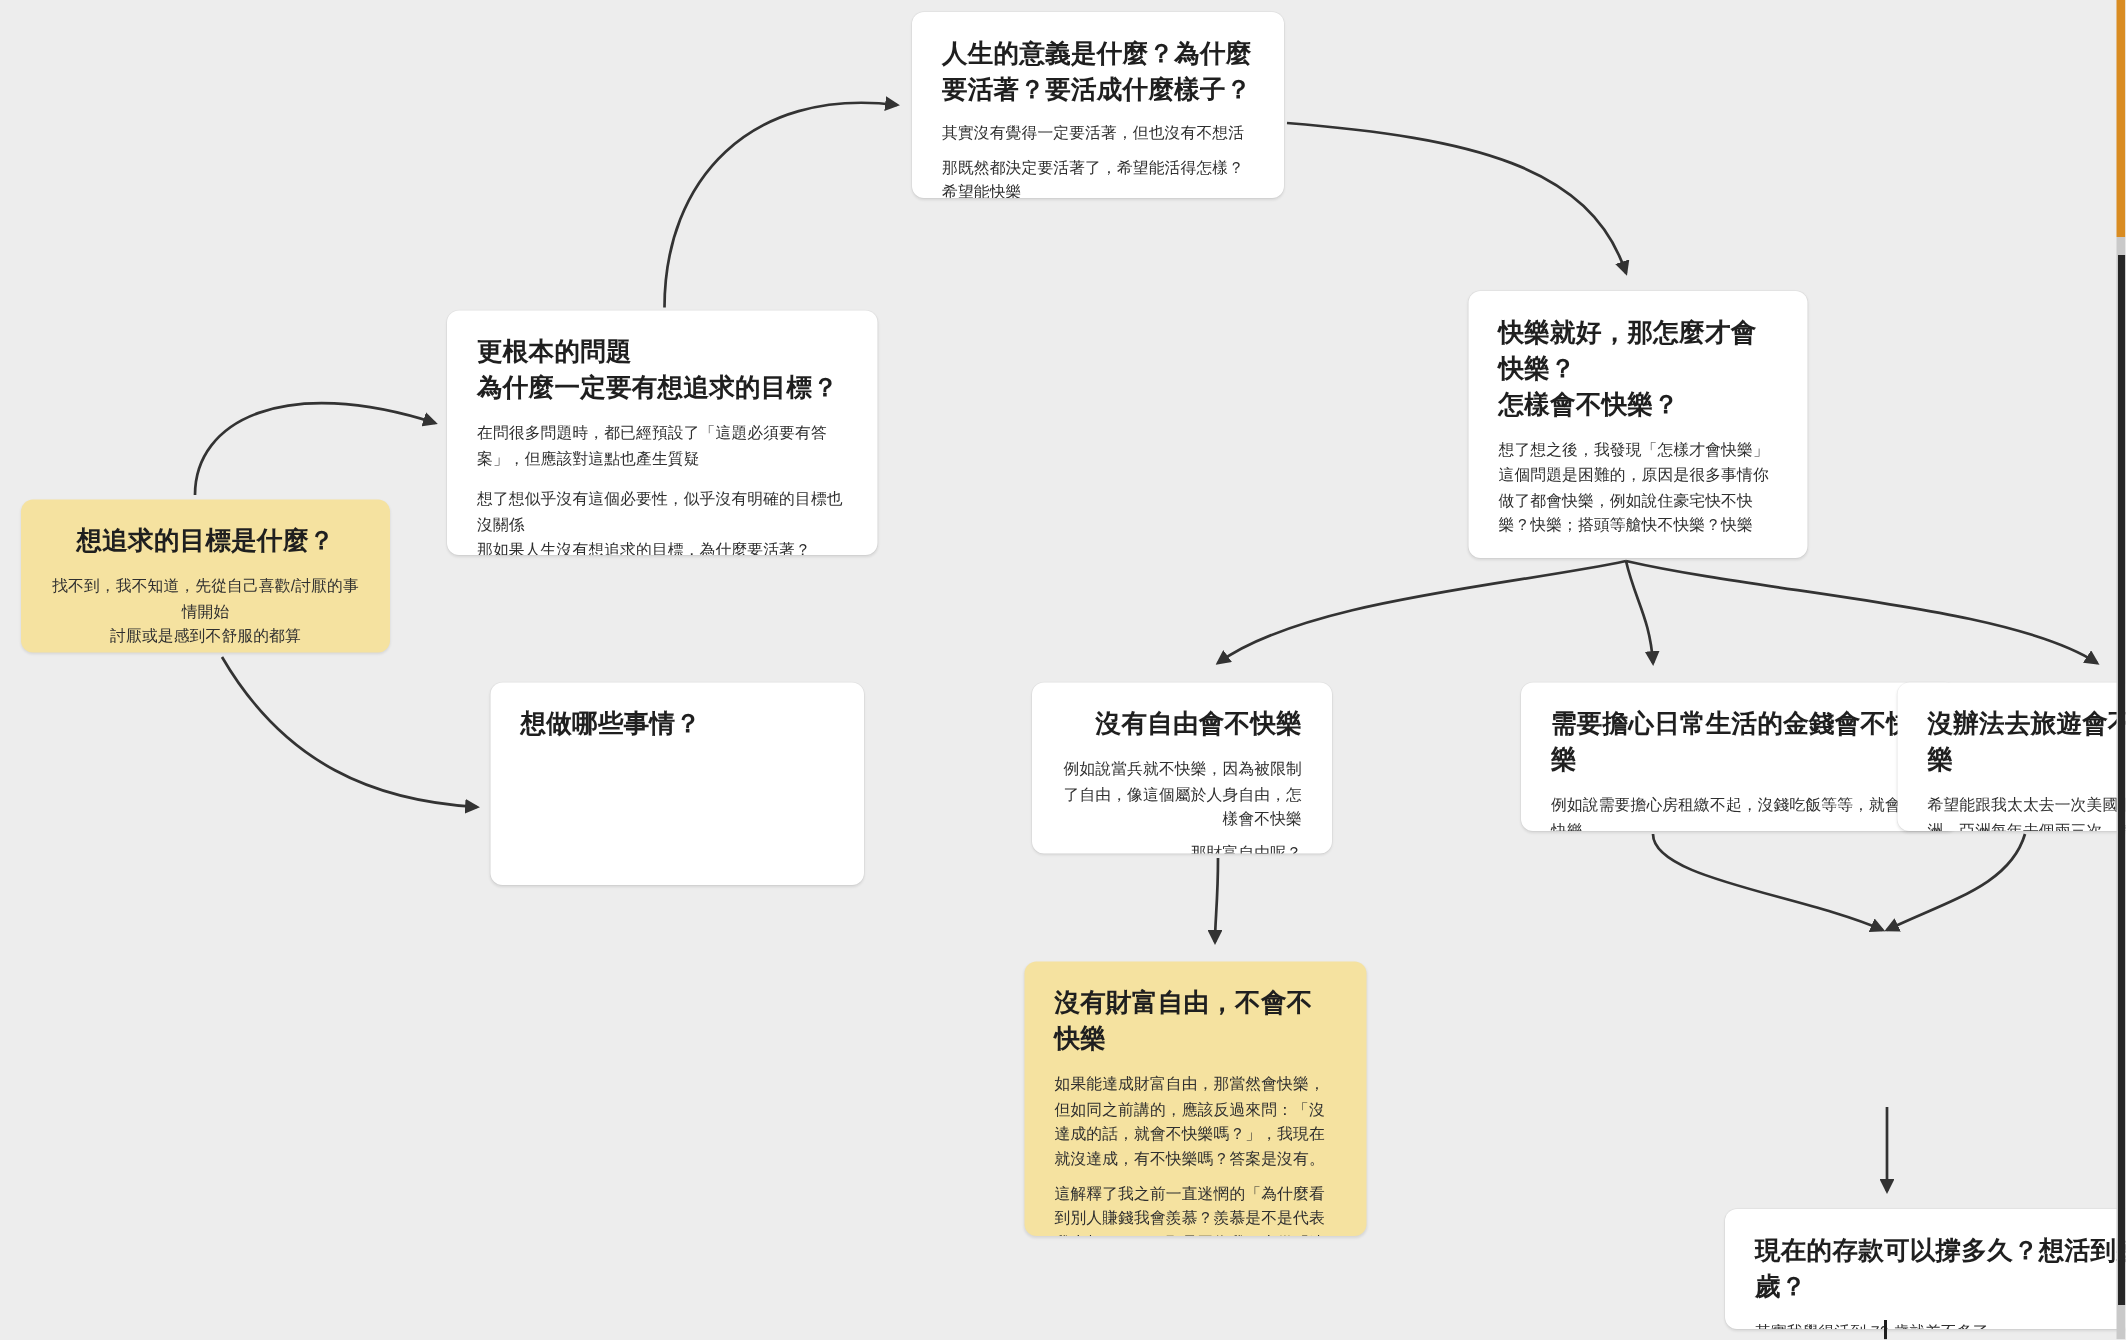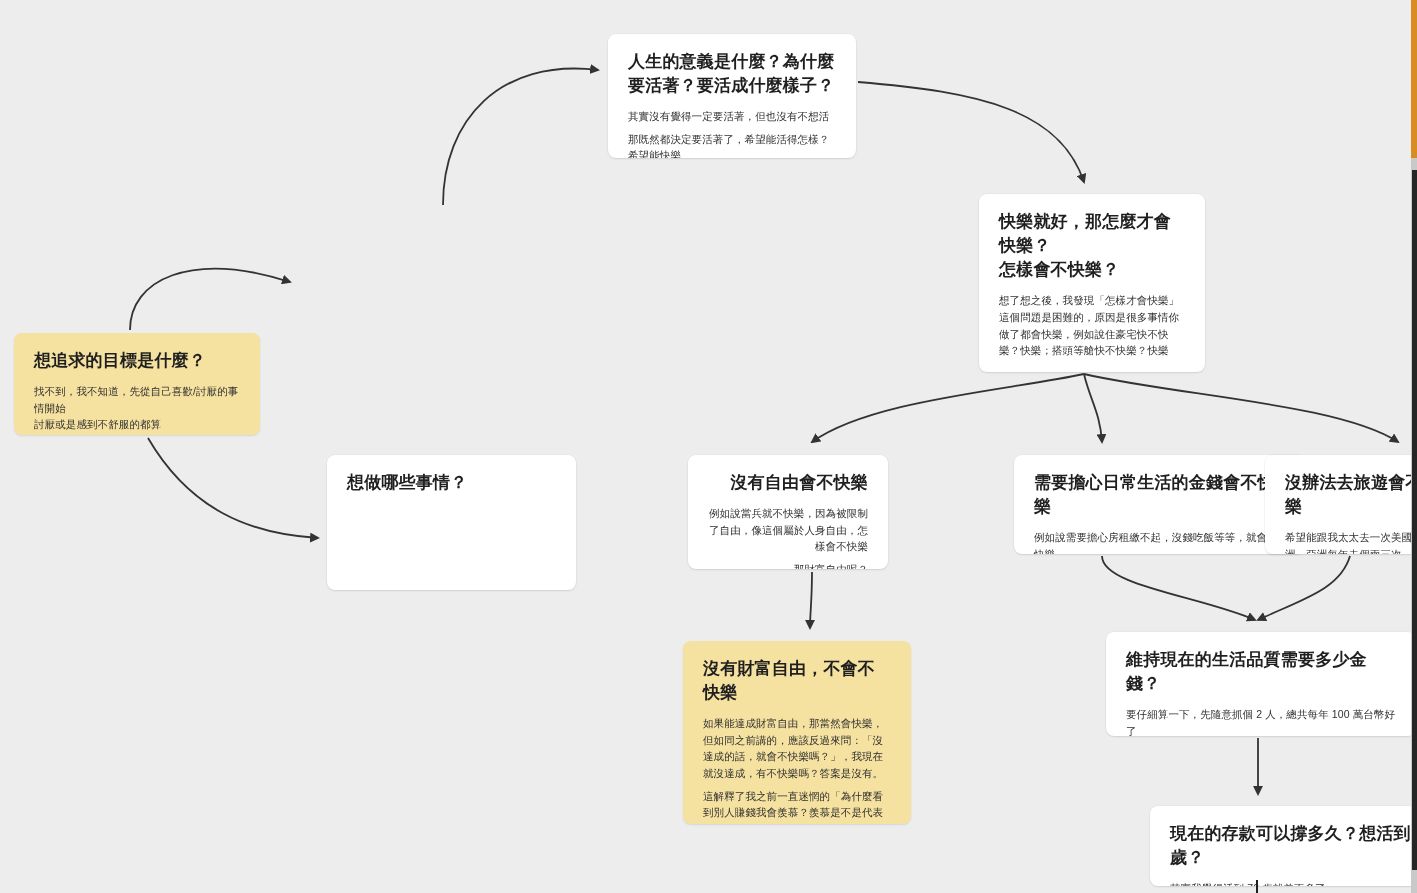--- a/index.html
+++ b/index.html
@@ -45,23 +45,23 @@
   .node .para {
     font-size: 10.5px;
     color: #2f2f2f;
     line-height: 1.58;
     letter-spacing: 0.1px;
     white-space: pre-line;
   }
   .node .para + .para { margin-top: 11px; }
   .node .para.tight + .para.tight { margin-top: 6px; }
   
-  #node-meaning   { left: 608px;  top: 34px;  width: 248px; height: 124px; }
+  #node-meaning   { left: 608px;  top: 8px;  width: 248px; height: 124px; font-family: Liberation Serif, serif; }
   #node-root-q    { left: 298px;  top: 207px; width: 287px; height: 163px; }
-  #node-goal      { left: 14px;   top: 333px; width: 246px; height: 102px; }
+  #node-goal      { left: 14px;   top: 333px; width: 246px; height: 102px; text-align: center; }
   #node-happy     { left: 979px;  top: 194px; width: 226px; height: 178px; }
   #node-things    { left: 327px;  top: 455px; width: 249px; height: 135px; }
   #node-freedom   { left: 688px;  top: 455px; width: 200px; height: 114px; text-align: right; }
   #node-money     { left: 1014px;  top: 455px; width: 291px; height: 99px; }
   #node-travel    { left: 1265px; top: 455px; width: 200px; height: 99px; }
   #node-wealth    { left: 683px;  top: 641px; width: 228px; height: 183px; }
   #node-quality   { left: 1106px; top: 632px; width: 310px; height: 104px; }
   #node-savings   { left: 1106px; top: 806px; width: 310px; height: 80px; margin-left: 44px; }
 
   
@@ -130,20 +130,27 @@
       <path d="M 1258 738 C 1258 768 1258 778 1258 794"></path>
     </g>
   </svg>
 
   <div class="node yellow" id="node-goal">
     <div class="title">想追求的目標是什麼？</div>
     <div class="para">找不到，我不知道，先從自己喜歡/討厭的事情開始
 討厭或是感到不舒服的都算</div>
   </div>
 
+  <div class="node" id="node-root-q">
+    <div class="title">更根本的問題
+為什麼一定要有想追求的目標？</div>
+    <div class="para">在問很多問題時，都已經預設了「這題必須要有答案」，但應該對這點也產生質疑</div>
+    <div class="para">想了想似乎沒有這個必要性，似乎沒有明確的目標也沒關係
+那如果人生沒有想追求的目標，為什麼要活著？</div>
+  </div>
 
   <div class="node" id="node-meaning">
     <div class="title">人生的意義是什麼？為什麼要活著？要活成什麼樣子？</div>
     <div class="para tight">其實沒有覺得一定要活著，但也沒有不想活</div>
     <div class="para tight">那既然都決定要活著了，希望能活得怎樣？希望能快樂</div>
   </div>
 
   <div class="node" id="node-happy">
     <div class="title">快樂就好，那怎麼才會快樂？
 怎樣會不快樂？</div>
@@ -171,25 +178,20 @@
     <div class="para">希望能跟我太太去一次美國跟歐洲，亞洲每年去個兩三次，都在亞洲玩就好</div>
   </div>
 
   <div class="node yellow" id="node-wealth">
     <div class="title">沒有財富自由，不會不快樂</div>
     <div class="para tight">如果能達成財富自由，那當然會快樂，但如同之前講的，應該反過來問：「沒達成的話，就會不快樂嗎？」，我現在就沒達成，有不快樂嗎？答案是沒有。</div>
     <div class="para tight">這解釋了我之前一直迷惘的「為什麼看到別人賺錢我會羨慕？羨慕是不是代表我也想要？」，那是因為我一直從「達成會更快樂」的觀點去看，才會羨慕</div>
 
   </div>
 
-  <div class="node" id="node-quality">
-    <div class="title">維持現在的生活品質需要多少金錢？</div>
-    <div class="para tight">要仔細算一下，先隨意抓個 2 人，總共每年 100 萬台幣好了</div>
-
-  </div>
 
   <div class="node" id="node-savings">
     <div class="title">現在的存款可以撐多久？想活到幾歲？</div>
     <div class="para tight">其實我覺得活到 70 歲就差不多了</div>
 
   </div>
 
   <div id="orange-strip"></div>
   <div id="scroll-track"></div>
   <div id="scroll-thumb"></div>

